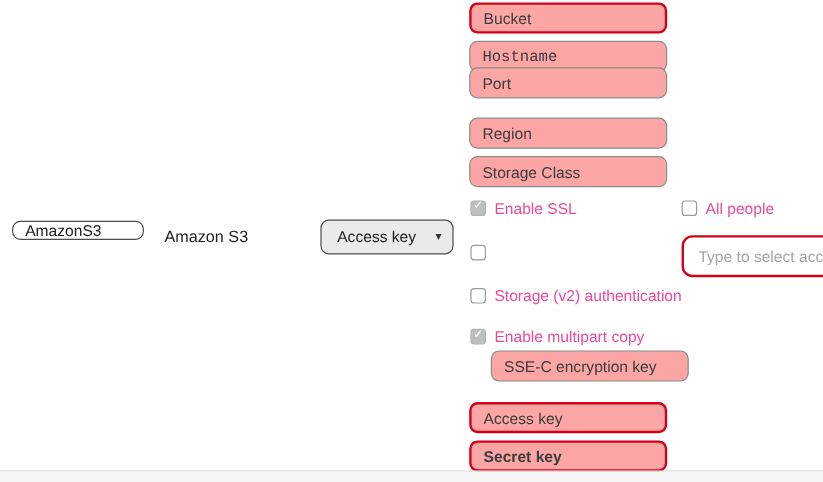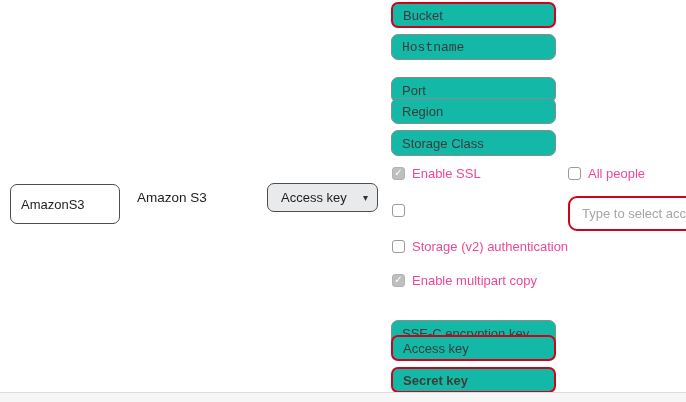--- a/index.html
+++ b/index.html
@@ -16,34 +16,34 @@
   .stage { position: absolute; inset: 0; }
 
   
   input.fld {
     position: absolute;
     left: 391px;
     width: 165px;
     height: 26px;
     border: 1.5px solid var(--field-border, #8b8b8b);
     border-radius: 7px;
-    background: #14b8a6;
+    background: #fca5a5;
     padding: 0 10px;
     font: 13px "Liberation Sans", "DejaVu Sans", sans-serif;
     color: var(--field-text, #3c3c3c);
     outline: none;
   }
   input.fld::placeholder { color: var(--field-text, #3c3c3c); opacity: 1; }
   input.fld.error { border: 2px solid var(--error, #d0021b); }
 
   
   input.dark-input {
     position: absolute;
     left: 10px; top: 184px;
-    width: 110px; height: 40px;
+    width: 110px; height: 16px;
     border: 1.5px solid var(--dark-border, #4d4d4d);
     border-radius: 7px;
     background: #fff;
     padding: 0 10px;
     font: 13px "Liberation Sans", "DejaVu Sans", sans-serif;
     color: #1d1d1f;
     outline: none;
   }
 
   .protocol-label {
@@ -139,21 +139,21 @@
   <input class="dark-input" type="text" value="AmazonS3" style="">
   <div class="protocol-label">Amazon S3</div>
 
   <div class="dropdown">
     <span class="dd-value">Access key</span>
     <span class="caret">▾</span>
   </div>
 
   <input class="fld error" type="text" style="top: 2px;" placeholder="Bucket">
   <input class="fld" type="text" style="top: 34px; font-family: Liberation Mono, monospace;" placeholder="Hostname">
-  <input class="fld" type="text" style="top: 77px;" placeholder="Port">
+  <input class="fld" type="text" style="top: 56px;" placeholder="Port">
   <input class="fld" type="text" style="top: 130px;" placeholder="Storage Class">
   <input class="fld" type="text" style="top: 98px;" placeholder="Region">
 
   <div class="cbrow" style="left:392px; top:166px">
     <span class="cb checked">
       <span class="mark">✓</span>
     </span>
     <span class="cblabel">Enable SSL</span>
   </div>
 
@@ -170,21 +170,21 @@
     <span class="cblabel">Storage (v2) authentication</span>
   </div>
 
   <div class="cbrow" style="left:392px; top:273px">
     <span class="cb checked">
       <span class="mark">✓</span>
     </span>
     <span class="cblabel">Enable multipart copy</span>
   </div>
 
-  <input class="fld" type="text" style="top: 320px;" placeholder="SSE-C encryption key">
+  <input class="fld" type="text" style="top: 292px; margin-left: 18px;" placeholder="SSE-C encryption key">
   <input class="fld error" type="text" style="top: 335px;" placeholder="Access key">
   <input class="fld error" type="text" style="top: 367px; font-weight: bold;" placeholder="Secret key">
 
   <div class="cbrow" style="left:568px; top:166px">
     <span class="cb">
       
     </span>
     <span class="cblabel">All people</span>
   </div>
 

